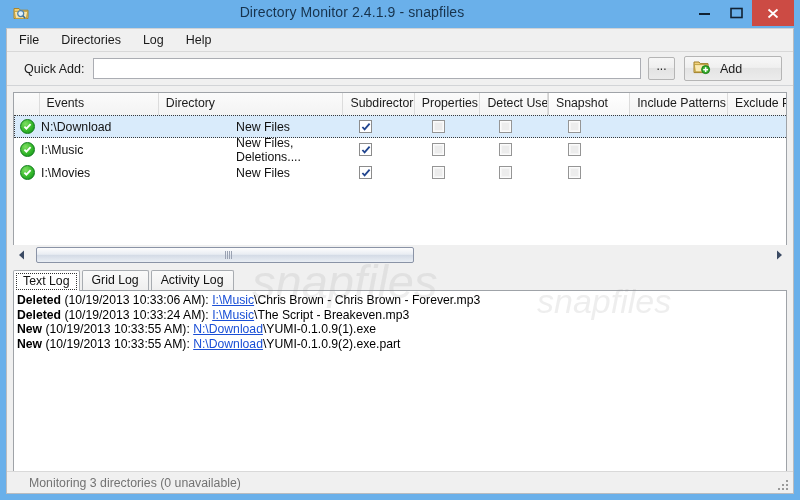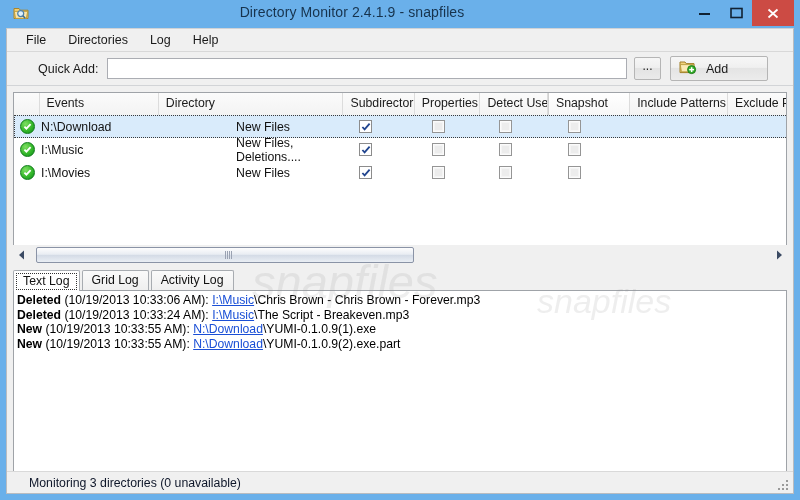--- a/index.html
+++ b/index.html
@@ -68,38 +68,38 @@
     overflow: hidden;
   }
 
   
   #menubar {
     height: 23px;
     background: #f0f0f0;
     border-bottom: 1px solid #d8d8d8;
     display: flex;
     align-items: center;
-    padding-left: 8px;
+    padding-left: 1px;
     gap: 0px;
   }
   .menu-item {
     font-size: 12.5px;
     color: #1a1a1a;
     padding: 3px 11px 4px 11px;
     line-height: 14px;
   }
 
   
   #toolbar {
     height: 34px;
     background: #f0f0f0;
     border-bottom: 1px solid #d2d4d7;
     display: flex;
     align-items: center;
-    padding: 0 20px;
+    padding: 0 6px;
   }
   #quickadd-label {
     font-size: 12.5px;
     color: #1a1a1a;
     margin-left: 11px;
     margin-right: 9px;
     white-space: nowrap;
   }
   #quickadd-input {
     flex: 1 1 auto;
@@ -311,21 +311,21 @@
     left: 0px; bottom: 0px;
     width: 786px;
     height: 22px;
     background: #f0f0f0;
     border-top: 1px solid #d9d9d9;
     display: flex;
     align-items: center;
   }
   #status-text {
     font-size: 12.3px;
-    color: #0f172a;
+    color: #737373;
     margin-left: 22px;
   }
   #resize-grip {
     position: absolute;
     right: 3px; bottom: 2px;
     width: 13px; height: 13px;
   }
 </style>
 </head>
 <body>

